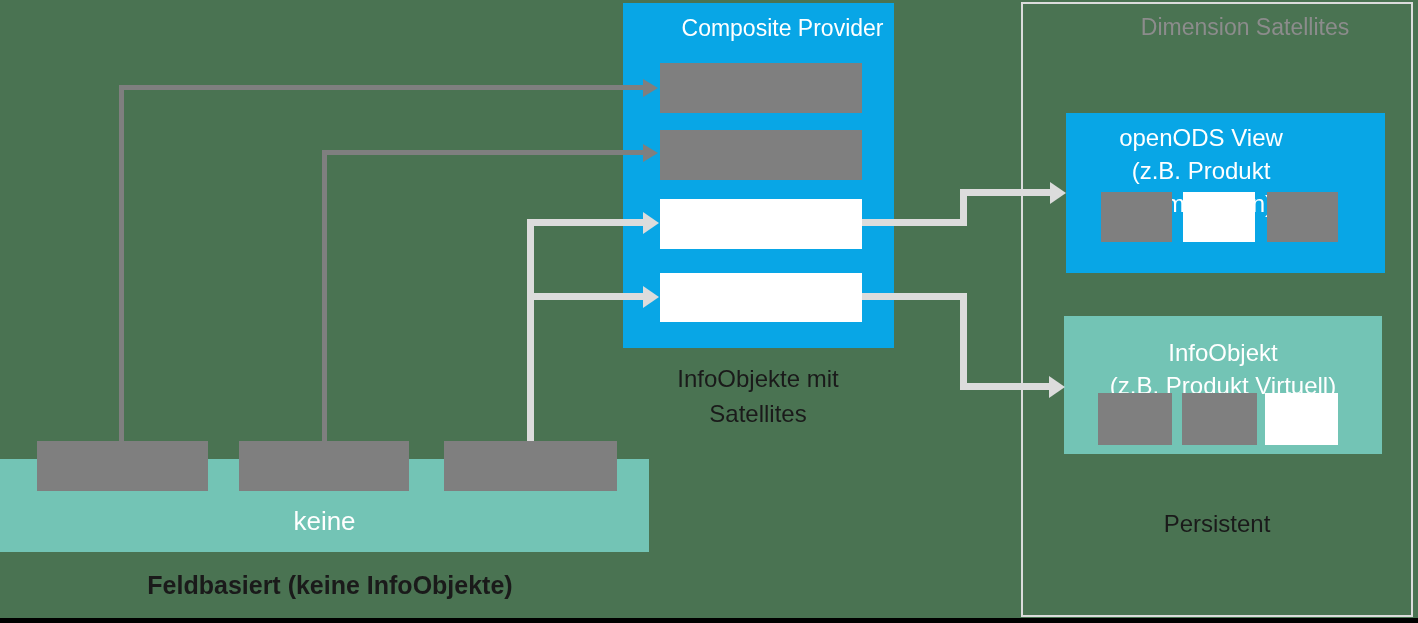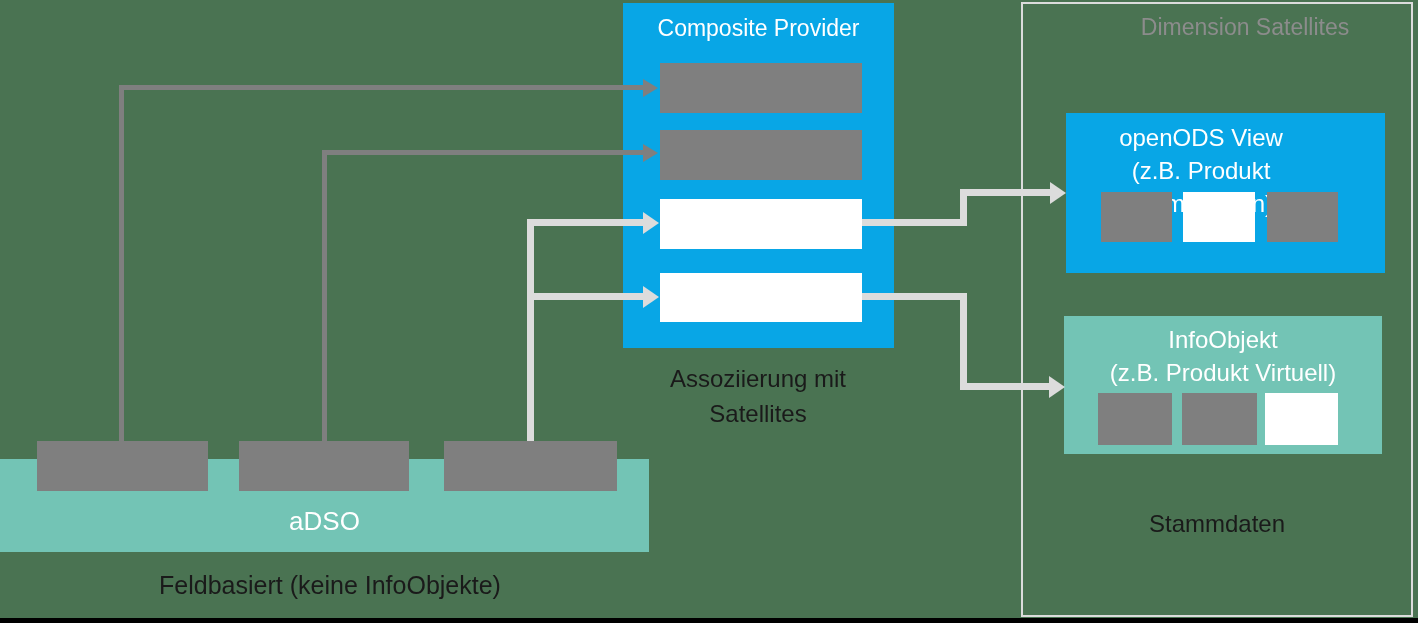--- a/index.html
+++ b/index.html
@@ -27,46 +27,46 @@
 
   
   .adso-bar{left:0;top:459px;width:649px;height:93px;background:var(--teal);}
   .adso-label{left:0;top:503px;width:649px;text-align:center;
     color:#fff;font-size:26px;line-height:36px;}
   .src-box{top:441px;height:50px;background:var(--gray);}
   .src-box.b1{left:37px;width:171px;}
   .src-box.b2{left:239px;width:170px;}
   .src-box.b3{left:444px;width:173px;}
   .feld-caption{left:0;top:568px;width:660px;text-align:center;
-    color:var(--dark-text);font-size:25px;line-height:34px;}
+    color:var(--dark-text);font-size:25px;line-height:34px;font-weight:bold;}
 
   
   .cp-box{left:623px;top:3px;width:271px;height:345px;background:var(--blue);}
   .cp-title{left:623px;top:13px;width:271px;text-align:center;
-    color:#fff;font-size:23px;line-height:30px;}
+    color:#fff;font-size:23px;line-height:30px;padding-left:24px;}
   .cp-bar{left:660px;width:202px;height:50px;}
   .cp-bar.g{background:var(--gray);}
   .cp-bar.w{background:#fff;}
   .cp-bar.r1{top:63px;}
   .cp-bar.r2{top:130px;}
   .cp-bar.r3{top:199px;}
   .cp-bar.r4{top:273px;height:49px;}
   .assoz-caption{left:598px;top:361px;width:320px;text-align:center;
     color:var(--dark-text);font-size:24px;line-height:35px;}
 
   
   .sat-frame{left:1021px;top:2px;width:392px;height:615px;
     border:2px solid var(--sat-border);box-sizing:border-box;background:transparent;}
   .sat-title{left:1021px;top:12px;width:448px;text-align:center;
     color:var(--sat-title);font-size:23px;line-height:30px;}
   .ods-box{left:1066px;top:113px;width:319px;height:160px;background:var(--blue);}
   .ods-title{left:1066px;top:121px;width:270px;text-align:center;
     color:#fff;font-size:24px;line-height:33px;}
   .iob-box{left:1064px;top:316px;width:318px;height:138px;background:var(--teal);}
-  .iob-title{left:1064px;top:323px;width:318px;text-align:center;
+  .iob-title{left:1064px;top:336px;width:318px;text-align:center;
     color:#fff;font-size:24px;line-height:33px;}
   .sq{height:50px;}
   .sq.gray{background:var(--gray);}
   .sq.white{background:#fff;}
   .ods-sq{top:192px;}
   .ods-sq.s1{left:1101px;width:71px;}
   .ods-sq.s2{left:1183px;width:72px;}
   .ods-sq.s3{left:1267px;width:71px;}
   .iob-sq{top:393px;height:52px;}
   .iob-sq.s1{left:1098px;width:74px;}
@@ -114,31 +114,31 @@
 </style>
 </head>
 <body>
 
 <div class="stage">
 
   <div class="abs adso-bar"></div>
   <div class="abs src-box b1"></div>
   <div class="abs src-box b2"></div>
   <div class="abs src-box b3"></div>
-  <div class="abs adso-label">aDSO</div>
+  <div class="abs adso-label">keine</div>
   <div class="abs feld-caption">Feldbasiert (keine InfoObjekte)</div>
 
   <div class="abs cp-box"></div>
   <div class="abs cp-title">Composite Provider</div>
   <div class="abs cp-bar g r1"></div>
   <div class="abs cp-bar g r2"></div>
   <div class="abs cp-bar w r3"></div>
   <div class="abs cp-bar w r4"></div>
   <div class="abs assoz-caption">
-    <span class="line">Assoziierung mit</span>
+    <span class="line">InfoObjekte mit</span>
     <span class="line">Satellites</span>
   </div>
 
   <div class="abs sat-frame"></div>
   <div class="abs sat-title">Dimension Satellites</div>
 
   <div class="abs ods-box"></div>
   <div class="abs ods-title">
     <span class="line">openODS View</span>
     <span class="line">(z.B. Produkt Stammdaten)</span>
@@ -150,21 +150,21 @@
   <div class="abs iob-box"></div>
   <div class="abs iob-title">
     <span class="line">InfoObjekt</span>
     <span class="line">(z.B. Produkt Virtuell)</span>
   </div>
   <div class="abs sq gray iob-sq s1"></div>
   <div class="abs sq gray iob-sq s2"></div>
   <div class="abs sq white iob-sq s3"></div>
 
   <div class="abs virt-caption">
-    <span class="line">Stammdaten</span>
+    <span class="line">Persistent</span>
   </div>
 
   <div class="seg dark a1v"></div>
   <div class="seg dark a1h"></div>
   <div class="head dark a1head"></div>
 
   <div class="seg dark a2v"></div>
   <div class="seg dark a2h"></div>
   <div class="head dark a2head"></div>
 

